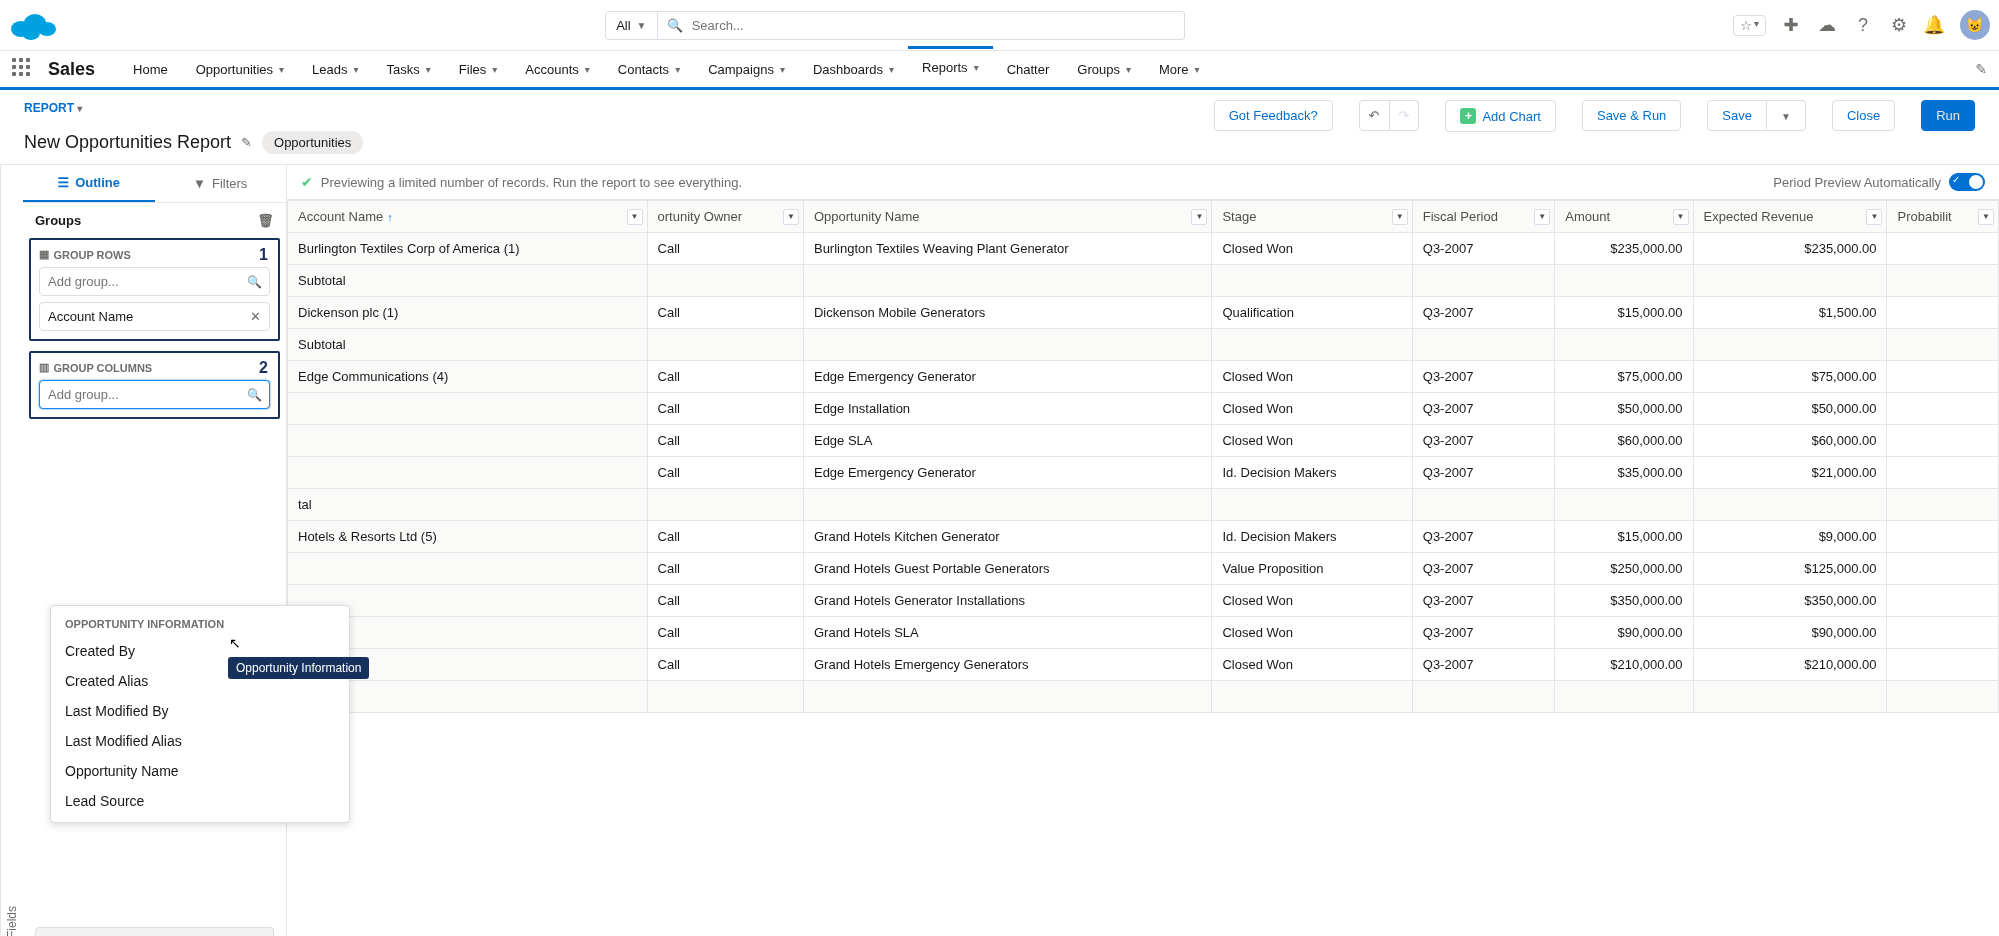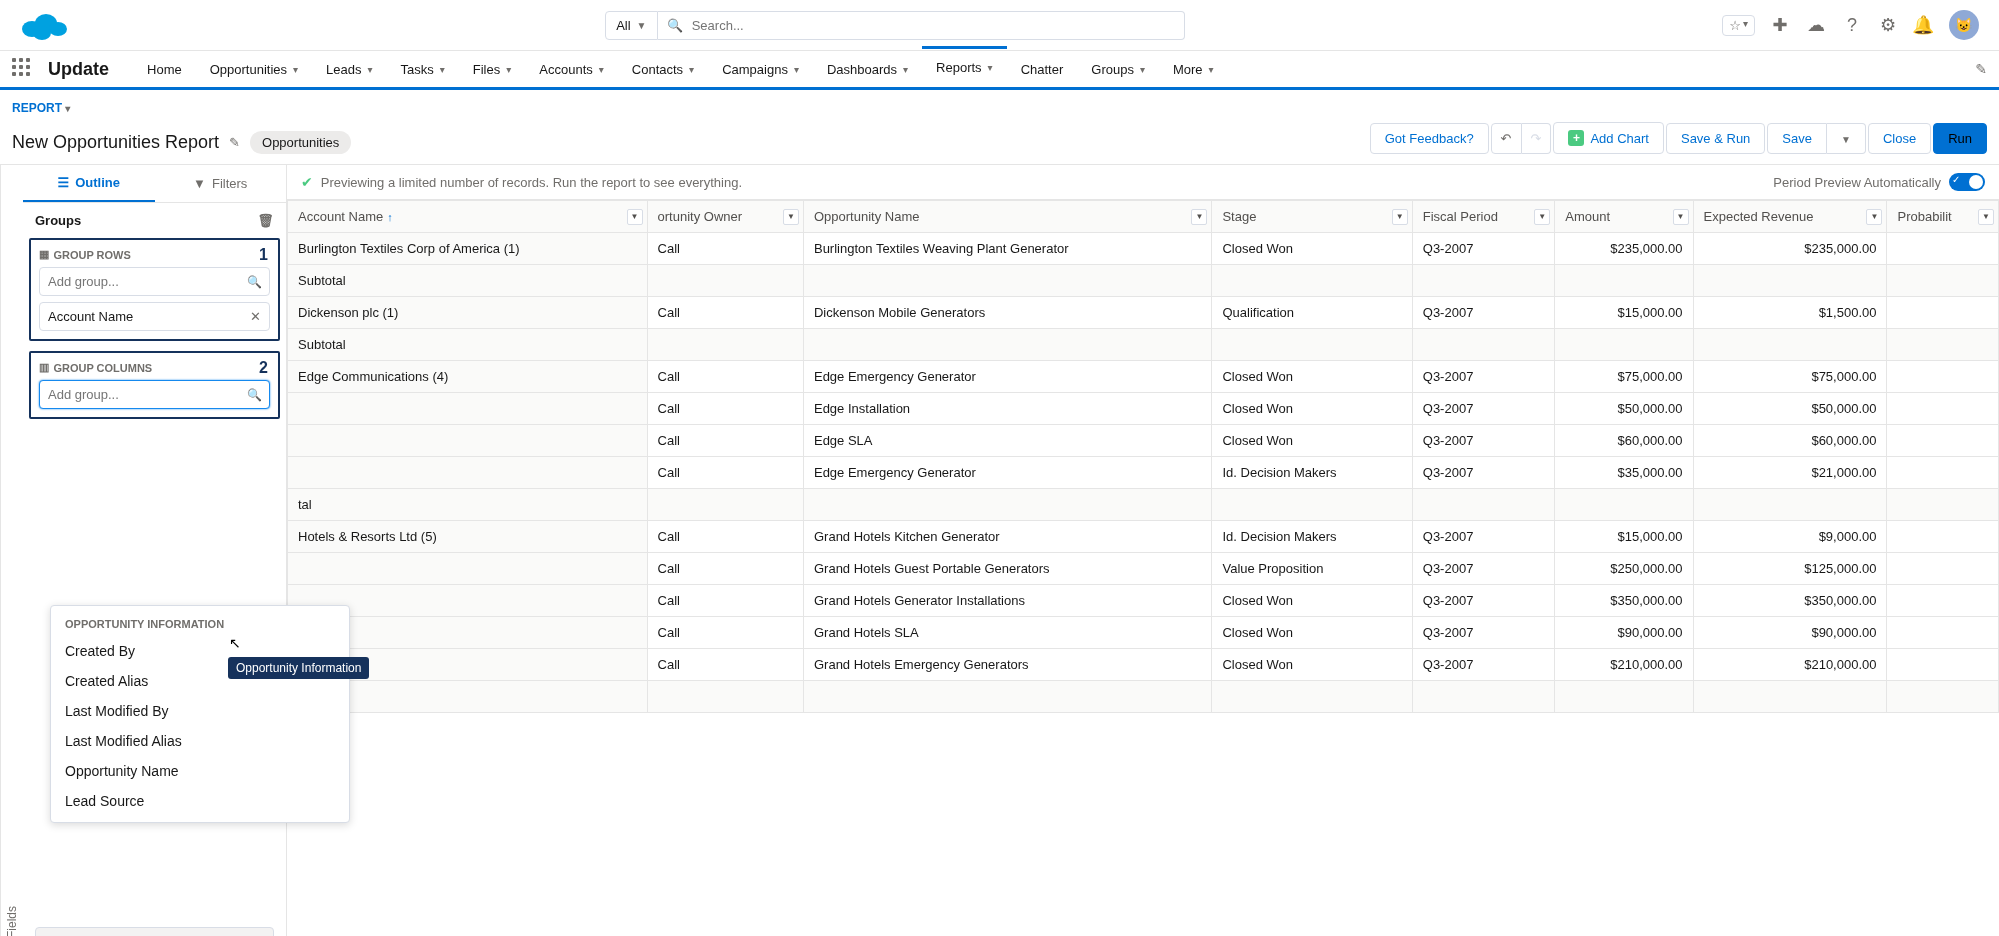--- a/index.html
+++ b/index.html
@@ -1,43 +1,43 @@
 <!DOCTYPE html>
 <html><head>
 <meta charset="utf-8">
 <style>
 *{box-sizing:border-box;margin:0;padding:0;font-family:"Salesforce Sans",Arial,sans-serif}
 body{background:#fff;color:#181818;font-size:13px;overflow:hidden}
-.header{display:flex;align-items:center;height:50px;padding:0 20px;gap:10px}
+.header{display:flex;align-items:center;height:50px;padding:0 9px;gap:10px}
 .logo{width:48px;height:32px;position:relative}
 .logo svg{width:100%;height:100%}
 .search-scope{display:flex;align-items:center;border:1px solid #d8dde6;border-radius:4px 0 0 4px;padding:6px 10px;gap:6px;background:#fff;cursor:pointer}
 .search-box{flex:1;max-width:580px;display:flex;margin-left:auto;margin-right:auto}
 .search-input-wrap{display:flex;align-items:center;border:1px solid #d8dde6;border-left:none;border-radius:0 4px 4px 0;padding:6px 10px;flex:1;gap:8px;color:#706e6b}
 .search-input{border:none;outline:none;flex:1;font-size:13px}
 .hdr-actions{display:flex;align-items:center;gap:14px;color:#706e6b}
 .hdr-actions .ic{width:22px;height:22px;display:flex;align-items:center;justify-content:center;cursor:pointer;font-size:18px}
 .fav{border:1px solid #d8dde6;border-radius:4px;padding:2px 6px;display:flex;gap:2px}
 .avatar{width:30px;height:30px;border-radius:50%;background:#8fa9d6;display:flex;align-items:center;justify-content:center;color:#fff;font-size:14px}
 .nav{display:flex;align-items:center;height:40px;border-top:1px solid #e5e5e5;border-bottom:3px solid #0070d2;padding:0 12px;gap:0}
 .waffle{width:22px;height:22px;display:grid;grid-template-columns:repeat(3,4px);grid-template-rows:repeat(3,4px);gap:3px;cursor:pointer;margin-right:14px}
 .waffle span{background:#706e6b;border-radius:1px}
 .app-name{font-size:18px;font-weight:600;margin-right:24px}
 .nav-item{display:flex;align-items:center;gap:6px;padding:0 14px;height:40px;cursor:pointer;position:relative}
 .nav-item.active{border-top:3px solid #0070d2;margin-top:-3px}
 .chev{font-size:10px;color:#706e6b}
 .pencil{margin-left:auto;color:#706e6b;cursor:pointer;font-size:14px}
-.toolbar{display:flex;align-items:flex-end;padding:10px 12px;border-bottom:1px solid #e5e5e5;gap:2px}
+.toolbar{display:flex;align-items:flex-start;padding:10px 24px;border-bottom:1px solid #e5e5e5;gap:26px}
 .toolbar-left{flex:1}
 .report-label{color:#0070d2;font-size:12px;font-weight:600;cursor:pointer}
 .report-title-row{display:flex;align-items:center;gap:10px;margin-top:16px}
 .report-title{font-size:18px;font-weight:400}
 .chip{background:#ecebea;border-radius:14px;padding:4px 12px;font-size:13px}
 .btn{border:1px solid #d8dde6;background:#fff;border-radius:4px;padding:7px 14px;cursor:pointer;font-size:13px;color:#0070d2}
-.btn.primary{background:#0070d2;color:#000000;border-color:#0070d2}
+.btn.primary{background:#0070d2;color:#e5e5e5;border-color:#0070d2}
 .btn.icon-only{padding:7px 9px;color:#706e6b}
 .btn-group{display:flex}
 .btn-group .btn{border-radius:0}
 .btn-group .btn:first-child{border-radius:4px 0 0 4px}
 .btn-group .btn:last-child{border-radius:0 4px 4px 0;border-left:none}
 .btn-chart{display:flex;align-items:center;gap:6px}
 .plus-badge{background:#4bca81;color:#fff;border-radius:3px;width:16px;height:16px;display:flex;align-items:center;justify-content:center;font-size:12px;font-weight:bold}
 .workspace{display:flex;height:calc(100vh - 145px);position:relative}
 .fields-rail{writing-mode:vertical-rl;transform:rotate(180deg);padding:10px 4px;border-right:1px solid #e5e5e5;font-size:12px;color:#706e6b;cursor:pointer;display:flex;align-items:center;gap:4px}
 .sidebar{width:264px;border-right:1px solid #e5e5e5;display:flex;flex-direction:column;background:#fff}
@@ -119,21 +119,21 @@
       <span></span>
       <span></span>
       <span></span>
       <span></span>
       <span></span>
       <span></span>
       <span></span>
       <span></span>
       <span></span>
     </div>
-  <div class="app-name">Update</div>
+  <div class="app-name">Sales</div>
   <div id="nav-items" style="display:flex">
       <div class="nav-item">
         <span>Home</span>
       </div>
       <div class="nav-item">
         <span>Opportunities</span>
         <span class="chev">▾</span>
       </div>
       <div class="nav-item">
         <span>Leads</span>

